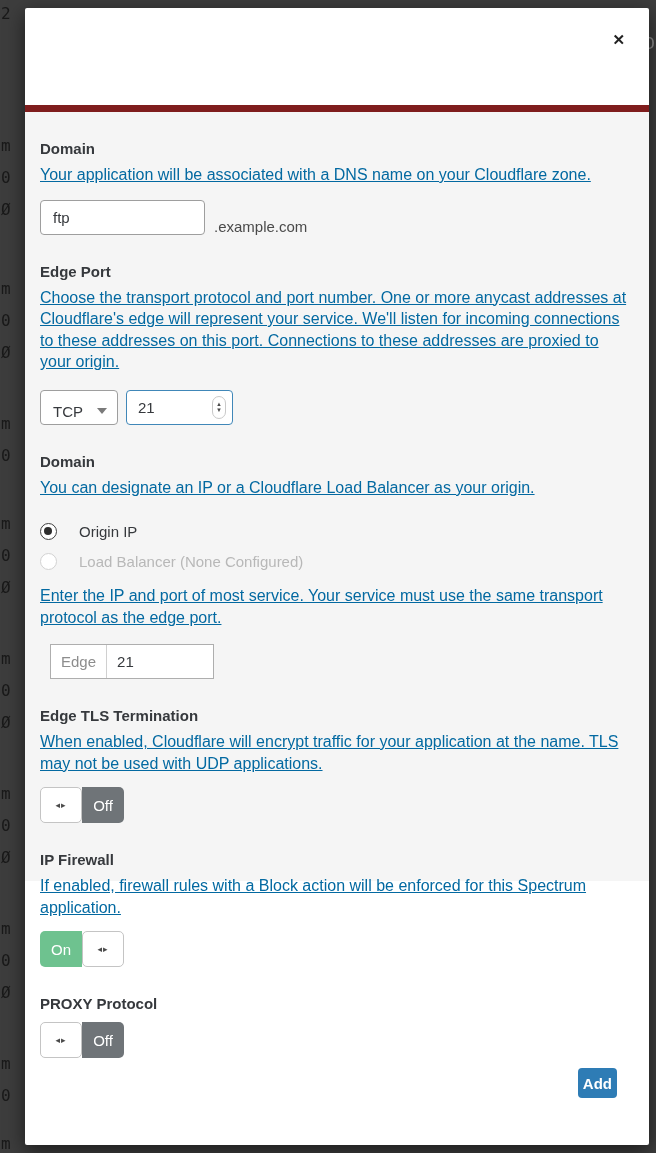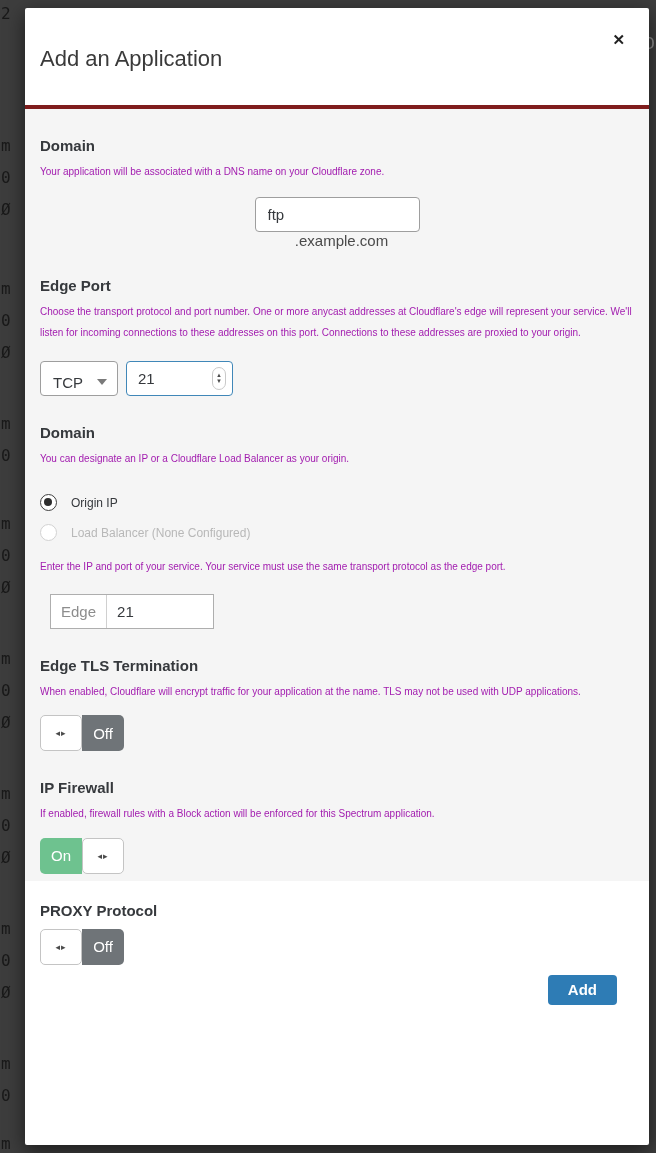--- a/index.html
+++ b/index.html
@@ -34,34 +34,34 @@
   }
   .modal-header{position:relative;height:97px;padding:38px 20px 0 15px;}
   .modal-title{font-size:22px;font-weight:400;color:#3a3a3a;}
   .close-btn{
     position:absolute;top:22px;right:22px;
     font-size:15px;font-weight:700;color:#222;
     background:none;border:none;cursor:pointer;line-height:1;padding:2px;
   }
   .modal-body{
     height:776px;
-    background:#f5f5f5;border-top:4px solid #7f1d1d;
+    background:#f5f5f5;border-top:7px solid #7f1d1d;
     padding:28px 15px 0 15px;
   }
 
   .section-title{font-size:15px;font-weight:700;color:#36393d;margin:28px 0 7px;}
   .section-title.first{margin-top:0;}
-  .desc{font-size:10px;color:#a21caf;line-height:21.5px;margin:0 0 13px;max-width:598px;}
+  .desc{font-size:16px;color:#0369a1;line-height:21.5px;margin:0 0 13px;max-width:598px;text-decoration:underline;}
 
   
   .text-input{
     height:35px;border:1px solid #9e9e9e;border-radius:4px;background:#fff;
     font-family:inherit;font-size:15px;color:#36393d;padding:0 12px;outline:none;
   }
-  .domain-row{display:flex;align-items:center;margin:14px 0 0;flex-direction:column;}
+  .domain-row{display:flex;align-items:flex-end;margin:14px 0 0;}
   .domain-input{width:165px;}
   .domain-suffix{font-size:15px;color:#4a4a4a;margin-left:9px;}
 
   .port-row{display:flex;align-items:center;gap:8px;margin:17px 0 0;}
   .select{
     width:78px;height:35px;border:1px solid #9e9e9e;border-radius:4px;background:#fff;
     display:flex;align-items:center;justify-content:space-between;
     padding:8px 10px 0 12px;font-size:15px;color:#36393d;cursor:pointer;
   }
   .caret{width:0;height:0;border-left:5px solid transparent;border-right:5px solid transparent;border-top:6px solid #7a7a7a;}
@@ -80,21 +80,21 @@
   
   .radio-row{display:flex;align-items:center;margin:7px 0;min-height:23px;}
   .radio{
     width:17px;height:17px;border-radius:50%;border:1.5px solid #3f3f3f;background:#fff;
     position:relative;flex-shrink:0;cursor:pointer;
   }
   .radio.checked::after{
     content:"";position:absolute;left:3.2px;top:3.2px;width:8px;height:8px;border-radius:50%;background:#2d2d2d;
   }
   .radio.disabled{border-color:#d2d2d2;cursor:default;}
-  .radio-label{font-size:12px;color:#36393d;margin-left:14px;}
+  .radio-label{font-size:15px;color:#36393d;margin-left:22px;}
   .radio-label.disabled{color:#b8b8b8;}
   .radio-group{margin:2px 0 12px;}
 
   
   .ipport-row{display:flex;align-items:center;margin:16px 0 0;}
   .prefix-field{
     display:flex;align-items:stretch;height:35px;background:#fff;
     border:1px solid #aeaeae;
   }
   .prefix-field.ip{width:278px;}
@@ -122,21 +122,21 @@
   .toggle.off .toggle-handle{border-radius:5px;}
   .toggle.off .toggle-track{background:var(--toggle-gray);border-radius:0 5px 5px 0;}
   .toggle.on .toggle-track{background:var(--toggle-green);border-radius:5px 0 0 5px;}
   .toggle.on .toggle-handle{border-radius:5px;}
 
   
   .footer{display:flex;justify-content:flex-end;margin:10px 17px 0 0;}
   .add-btn{
     background:var(--accent);color:#fff;border:none;border-radius:4px;
     font-family:inherit;font-size:15px;font-weight:700;
-    padding:6px 20px;height:30px;cursor:pointer;
+    padding:6px 5px;height:30px;cursor:pointer;
   }
 </style>
 </head>
 <body>
 
 <div class="backdrop">
     <span class="bg-glyph" style="top: 6px;">2</span>
     <span class="bg-glyph" style="top: 138px;">m</span>
     <span class="bg-glyph" style="top: 170px;">0</span>
     <span class="bg-glyph" style="top: 202px;">Ø</span>
@@ -158,21 +158,20 @@
     <span class="bg-glyph" style="top: 953px;">0</span>
     <span class="bg-glyph" style="top: 985px;">Ø</span>
     <span class="bg-glyph" style="top: 1056px;">m</span>
     <span class="bg-glyph" style="top: 1088px;">0</span>
     <span class="bg-glyph" style="top: 1136px;">m</span>
     <span class="bg-glyph right" style="top: 36px;">D</span>
   </div>
 
 <div class="modal">
   <div class="modal-header">
-    <div class="modal-title">Add an Application</div>
     <button class="close-btn">✕</button>
   </div>
 
   <div class="modal-body">
 
     <div class="section-title first">Domain</div>
     <p class="desc">Your application will be associated with a DNS name on your Cloudflare zone.</p>
     <div class="domain-row">
       <input class="text-input domain-input" value="ftp" style="">
       <span class="domain-suffix">.example.com</span>
@@ -199,21 +198,21 @@
     <div class="radio-group">
       <div class="radio-row">
         <span class="radio checked"></span>
         <span class="radio-label">Origin IP</span>
       </div>
       <div class="radio-row">
         <span class="radio disabled"></span>
         <span class="radio-label disabled">Load Balancer (None Configured)</span>
       </div>
     </div>
-    <p class="desc">Enter the IP and port of your service. Your service must use the same transport protocol as the edge port.</p>
+    <p class="desc">Enter the IP and port of most service. Your service must use the same transport protocol as the edge port.</p>
     <div class="ipport-row">
       <div class="prefix-field port">
         <span class="prefix-label">Edge</span>
         <input class="prefix-value" value="21" style="">
       </div>
     </div>
 
     <div class="section-title">Edge TLS Termination</div>
     <p class="desc">When enabled, Cloudflare will encrypt traffic for your application at the name. TLS may not be used with UDP applications.</p>
     <div class="toggle off">

